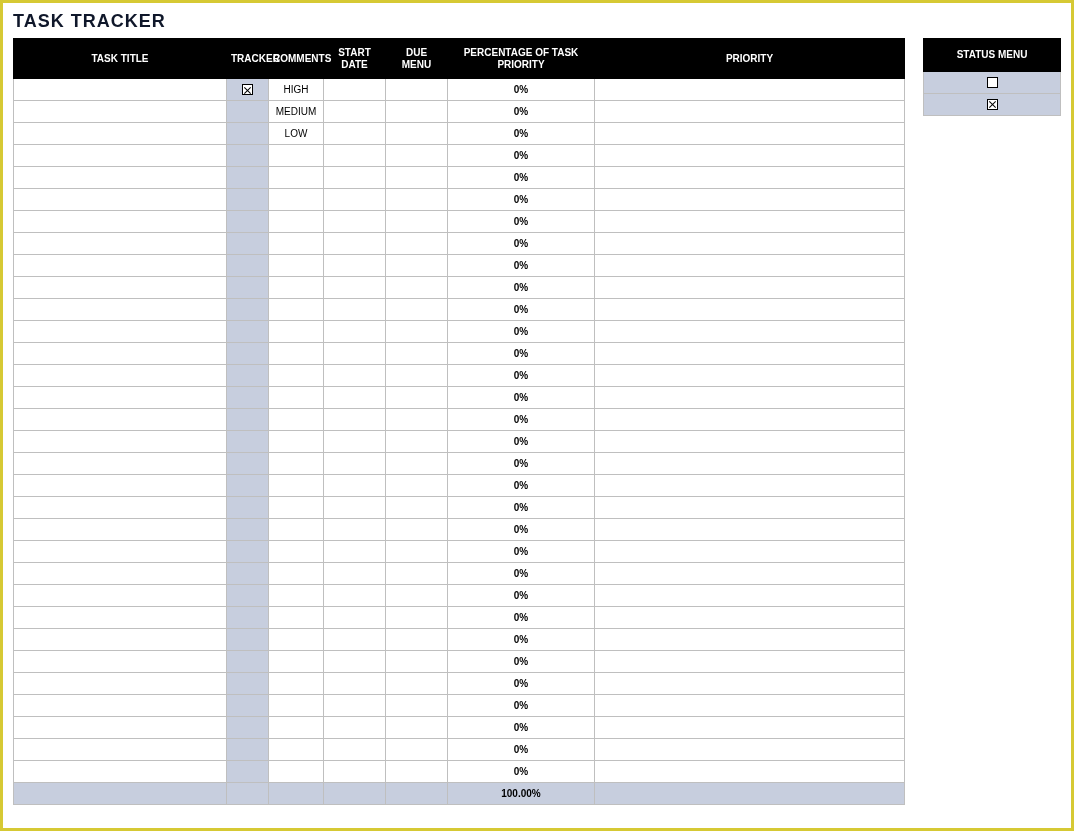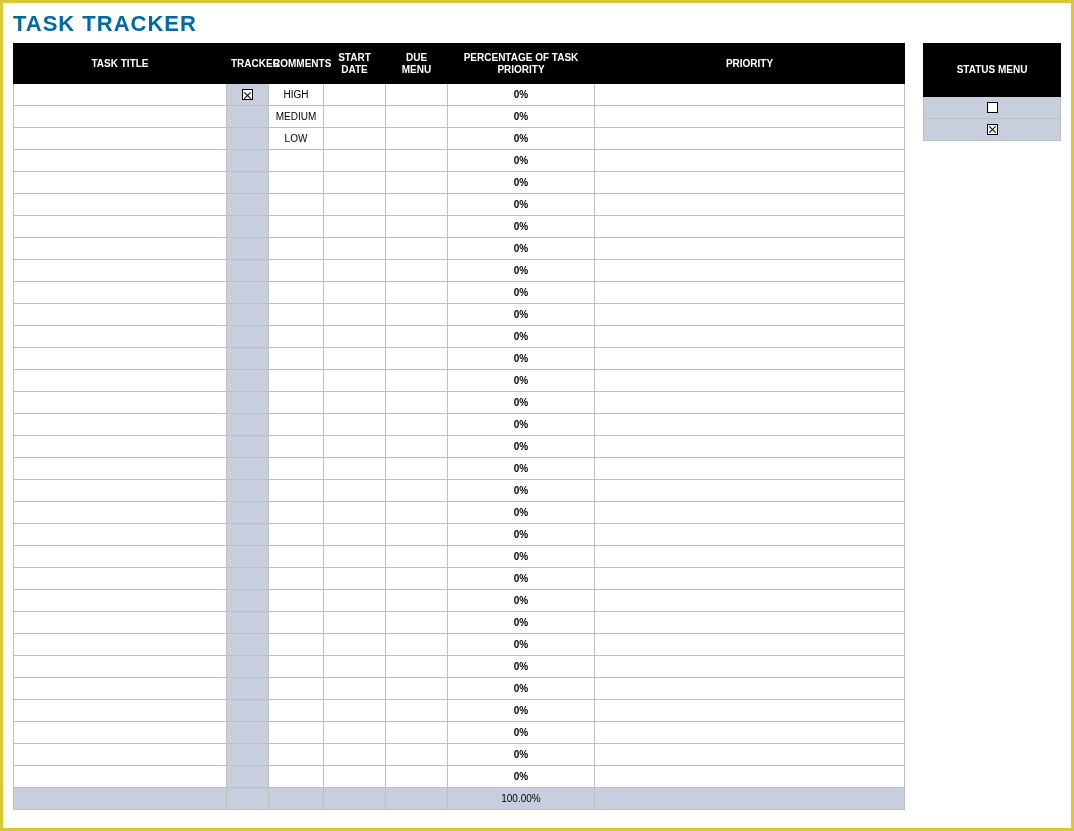--- a/index.html
+++ b/index.html
@@ -8,23 +8,23 @@
       font-size: 11px;
       background: #fff;
       width: 1074px;
       height: 831px;
       border: 3px solid #d6c934;
       padding: 8px 10px 10px 10px;
       color: #000;
     }
     h1.title {
       font-family: Arial, sans-serif;
-      font-size: 22px;
+      font-size: 18px;
       font-weight: 700;
-      color: #0369a1;
+      color: #0f172a;
       letter-spacing: 1px;
       margin-bottom: 6px;
     }
     .layout {
       display: flex;
       gap: 18px;
       align-items: flex-start;
     }
     .main { flex: 1; }
     .side { display: flex; gap: 8px; }
@@ -61,35 +61,35 @@
     .mini {
       border-collapse: collapse;
       table-layout: fixed;
     }
     .mini thead th {
       background: #000;
       color: #fff;
       font-size: 10px;
       font-weight: 700;
       text-align: center;
-      padding: 20px 4px;
+      padding: 10px 4px;
       border: 1px solid #000;
       line-height: 1.15;
     }
     .mini td {
       border: 1px solid #bfbfbf;
       height: 22px;
       text-align: center;
       font-size: 10px;
       padding: 2px 4px;
     }
     .mini.status td { background:#c7cede; }
     .mini.priority td { background:#fff; }
 
-    .totals-row td { background:#c7cede; font-weight:400; }
+    .totals-row td { background:#c7cede; font-weight:700; }
 
     .checkbox-glyph {
       display:inline-block;
       width:11px; height:11px;
       border:1px solid #000;
       position:relative;
       background:#fff;
       vertical-align: middle;
     }
     .checkbox-glyph.checked::before,

